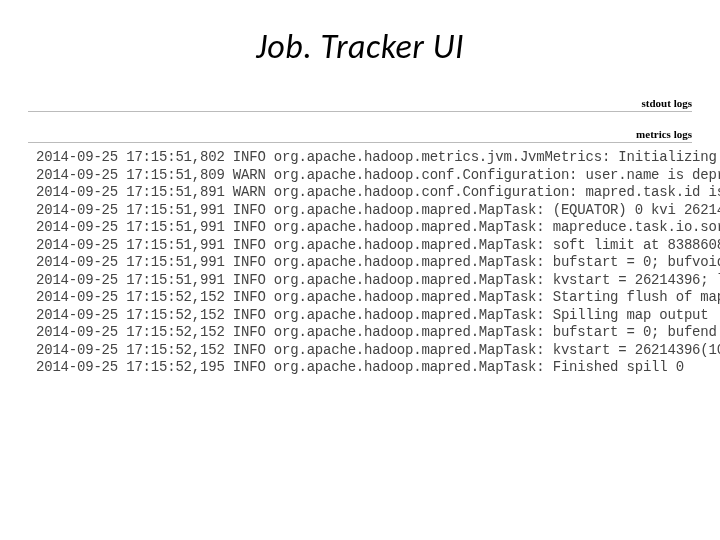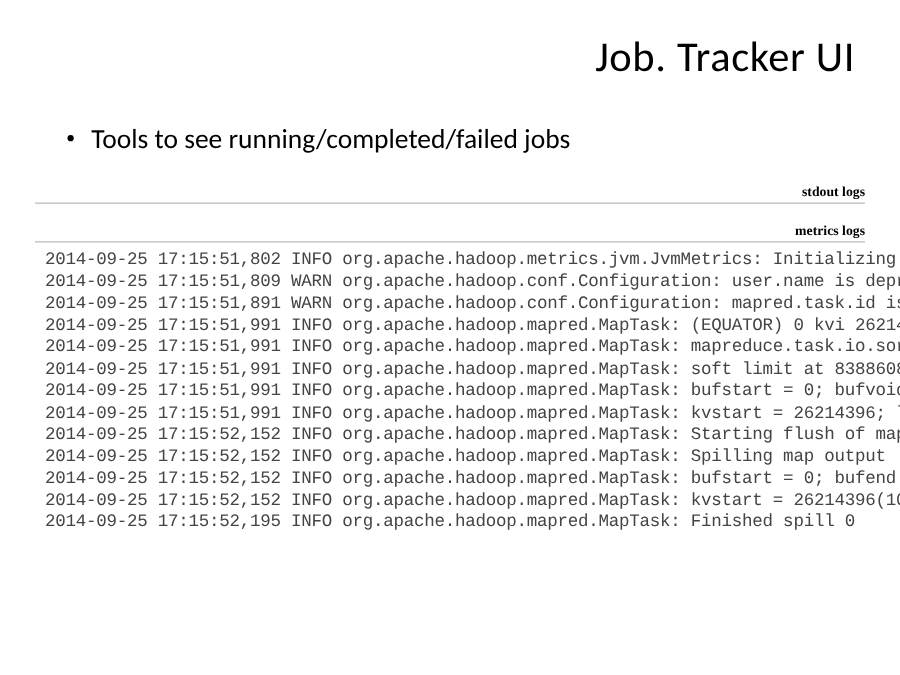--- a/index.html
+++ b/index.html
@@ -8,26 +8,27 @@
     height: 540px;
     background: #fff;
     font-family: Calibri, Arial, sans-serif;
     color: #000;
     overflow: hidden;
   }
   .slide {
     padding: 20px 36px 0 36px;
   }
   .title {
-    text-align: right;
+    text-align: center;
     font-size: 34px;
     font-weight: 400;
     margin-top: 6px;
     margin-bottom: 30px;
     letter-spacing: 0.5px;
+    font-style: italic;
   }
   .bullet {
     font-size: 22px;
     margin-left: 18px;
     margin-bottom: 24px;
     display: flex;
     align-items: center;
   }
   .bullet-dot {
     display: inline-block;
@@ -75,24 +76,20 @@
     letter-spacing: -0.2px;
   }
 </style>
 </head>
 <body>
 
 <div class="slide">
 
   <h1 class="title">Job. Tracker UI</h1>
 
-  <div class="bullet">
-    <span class="bullet-dot"></span>
-    <span>Tools to see running/completed/failed jobs</span>
-  </div>
 
   <div class="screenshot">
 
 
     <div class="section-label">stdout logs</div>
     <div class="hr"></div>
 
     <div class="section-label">metrics logs</div>
     <div class="hr-tight"></div>
 

